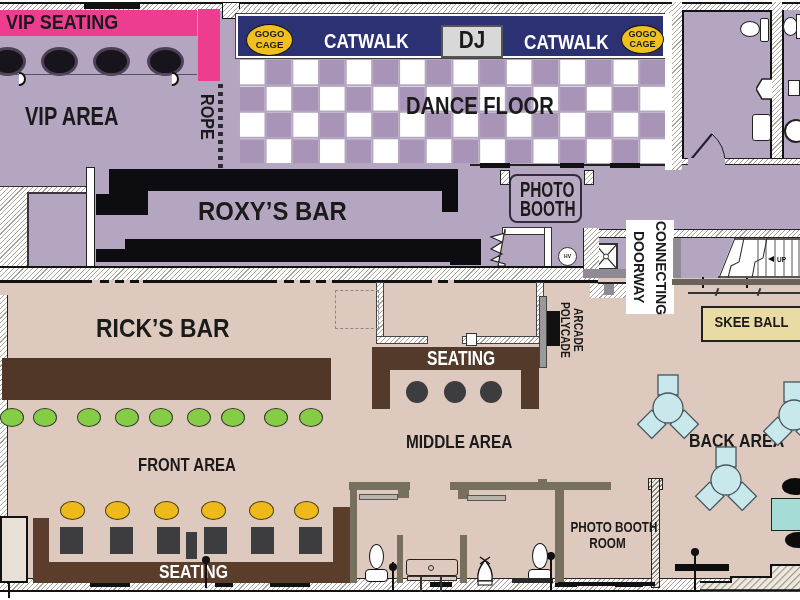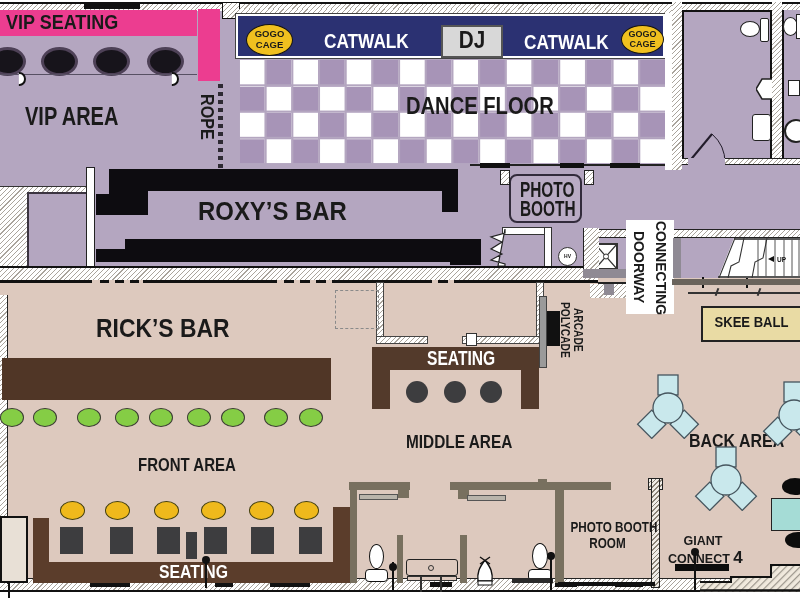--- a/index.html
+++ b/index.html
@@ -377,21 +377,20 @@
 
 <div class="a" style="left:555px;top:482px;width:56px;height:8px;background:#78705f;"></div>
 
 <div class="a hatch2" style="left:648px;top:478px;width:15px;height:12px;border:1.5px solid #222;box-sizing:border-box;"></div>
 <div class="a hatch2" style="left:651px;top:478px;width:9px;height:110px;border:1.5px solid #222;box-sizing:border-box;"></div>
 
 <div class="a" style="left:558px;top:582px;width:97px;height:4px;background:#111;"></div>
 
 <div class="t" style="left:560px;top:519px;width:95px;font-size:15px;text-align:center;line-height:1.05;transform:scaleX(.78);transform-origin:center top;">PHOTO BOOTH<br>ROOM</div>
 
-<div class="t" style="left:668px;top:534px;width:70px;font-size:12.5px;text-align:center;line-height:1.15;">GIANT<br>CONNECT&nbsp;<span style="font-size:17px;">4</span></div>
 
 <div class="a" style="left:675px;top:564px;width:54px;height:7px;background:#0d0d0d;"></div>
 
 <svg class="a" style="left:700px;top:560px;" width="100" height="32" viewBox="0 0 100 32">
 <defs>
         <pattern id="hp" width="5" height="5" patternUnits="userSpaceOnUse" patternTransform="rotate(45)">
           <rect width="5" height="5" fill="#f0e9dd"></rect>
           <rect width="1.2" height="5" fill="#9a948a"></rect>
         </pattern>
       </defs>

